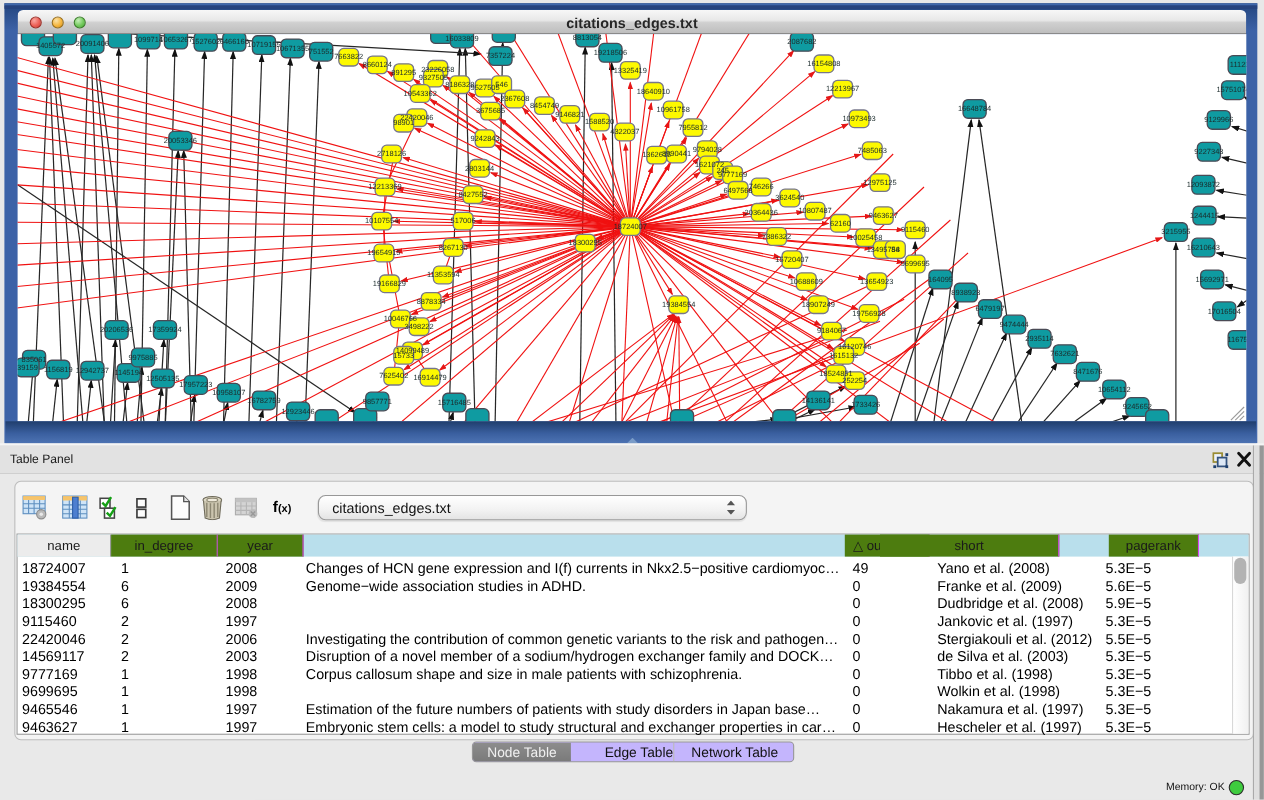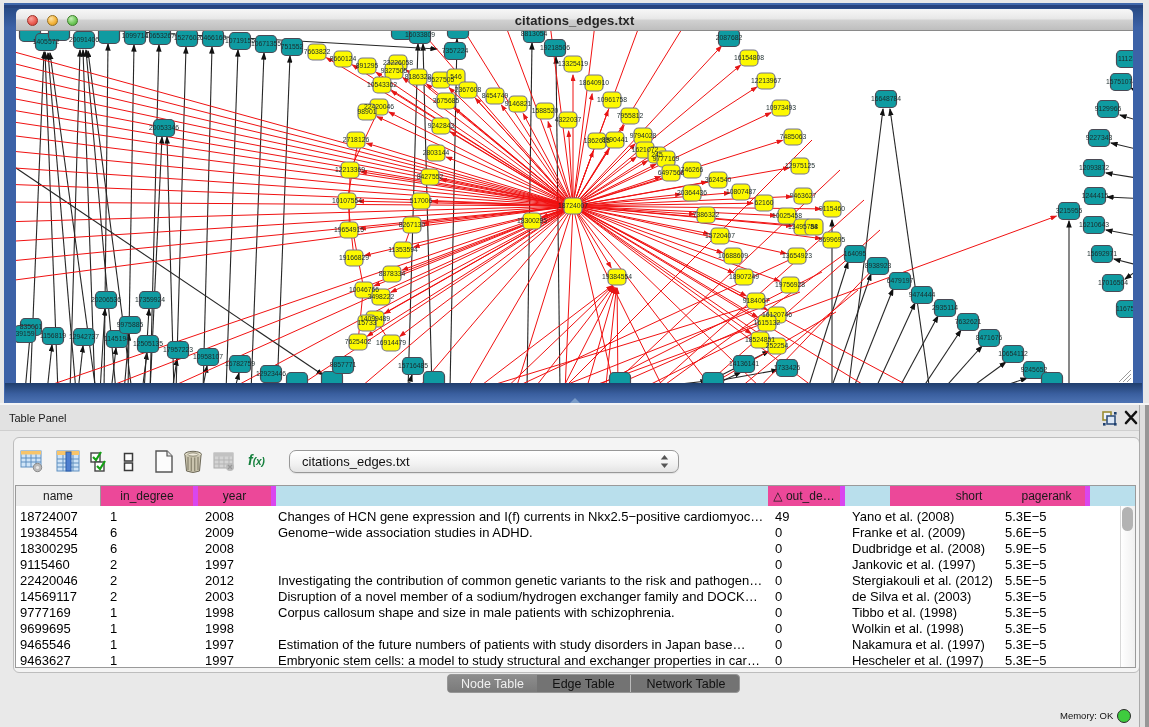--- a/index.html
+++ b/index.html
@@ -1,21 +1,21 @@
 <!DOCTYPE html>
 <html><head><meta charset="utf-8">
 <style>
 * { margin:0; padding:0; box-sizing:border-box; }
 html,body { width:1149px; height:727px; overflow:hidden; background:#e8e8e8;
   font-family:"Liberation Sans", sans-serif; position:relative; }
 .abs { position:absolute; }
 .tr { position:absolute; left:0px; width:1136px; height:16px; font-size:13px; color:#000; }
 .tr span { position:absolute; top:1px; white-space:nowrap; }
-.hcell { position:absolute; top:0; height:100%; border-right:5px solid #d946ef;
-  text-align:center; font-size:12px; color:#1a1a1a; line-height:20px; background:#ec4899; }
+.hcell { position:absolute; top:0; height:100%; border-right:1px solid #d946ef;
+  text-align:center; font-size:12px; color:#1a1a1a; line-height:20px; background:#4d7c0f; }
 </style></head>
 <body>
 
 <div class="abs" style="left:4px; top:3px; width:1139px; height:400px;
   background:linear-gradient(180deg,#24467f 0%,#3c62a7 6%,#3c62a7 94%,#486eb3 100%);
   border-top:1px solid #1d3a6e;"></div>
 <div class="abs" style="left:4px; top:3px; width:1139px; height:2px; background:#4068ab;"></div>
 <div class="abs" style="left:4px; top:5px; width:1139px; height:3px; background:#26437e;"></div>
 
 <div class="abs" style="left:16px; top:9px; width:1117px; height:22px;
@@ -588,40 +588,40 @@
   <path d="M6 7 V20 M9.3 7.5 V21 M12.7 7.5 V21 M16 7 V20" stroke="#8d8873" stroke-width="1.3"></path>
   <ellipse cx="11" cy="4.5" rx="5" ry="1.7" fill="#efeadb" stroke="#8d8873"></ellipse>
 </svg>
 <svg class="abs" style="left:213px; top:452px" width="23" height="20" viewBox="0 0 23 20">
   <rect x="1" y="1" width="19" height="15" fill="#d4d4d4" stroke="#aaa"></rect>
   <rect x="1" y="1" width="19" height="3.5" fill="#c2c2c2"></rect>
   <path d="M1 8 H20 M1 12 H20 M6 4.5 V16 M11 4.5 V16 M16 4.5 V16" stroke="#b5b5b5"></path>
   <circle cx="17" cy="15" r="4" fill="#bbb"></circle>
     <path d="M15 13 L19 17 M19 13 L15 17" stroke="#999" stroke-width="1.3"></path>
 </svg>
-<div class="abs" style="left:248px; top:452px; width:26px; height:18px; font-size:14px; color:#15803d;
-  font-style:italic; font-weight:bold;">f<span style="font-size:10px;">(x)</span></div>
+<div class="abs" style="left:248px; top:452px; width:26px; height:18px; font-size:14px; color:#000000;
+  font-weight:bold;">f<span style="font-size:10px;">(x)</span></div>
 
 <div class="abs" style="left:289px; top:450px; width:390px; height:23px; border:1px solid #989898;
   border-radius:7px; background:linear-gradient(180deg,#ffffff,#f2f2f2 60%,#e4e4e4);
   box-shadow:0 1px 1px rgba(0,0,0,0.08);"></div>
 <div class="abs" style="left:302px; top:450px; height:23px; line-height:23px; font-size:13px; color:#111;">citations_edges.txt</div>
 <svg class="abs" style="left:660px; top:455px" width="9" height="13" viewBox="0 0 9 13">
   <path d="M4.5,0 L8.2,4.4 L0.8,4.4 z" fill="#555"></path>
   <path d="M4.5,13 L8.2,8.6 L0.8,8.6 z" fill="#555"></path>
 </svg>
 
 <div class="abs" style="left:15px; top:485px; width:1121px; height:183px; background:#ffffff; border:1px solid #9a9a9a;"></div>
 
 <div class="abs" style="left:16px; top:486px; width:1119px; height:20px; background:#b9dfec;">
   <div class="hcell" style="left:0px;   width:85px; background:#ececec; border-right:1px solid #9a9a9a;">name</div>
   <div class="hcell" style="left:85px;  width:97px;">in_degree</div>
   <div class="hcell" style="left:182px; width:78px;">year</div>
   <div class="hcell" style="left:752px; width:77px;">△ out_de…</div>
-  <div class="hcell" style="left:874px; width:163px;">short</div>
+  <div class="hcell" style="left:784px; width:163px;">short</div>
   <div class="hcell" style="left:992px; width:82px;">pagerank</div>
 </div>
 <div class="tr" style="top:508px">
     <span style="left:20px">18724007</span>
     <span style="left:110px">1</span>
     <span style="left:205px">2008</span>
     <span style="left:278px">Changes of HCN gene expression and I(f) currents in Nkx2.5−positive cardiomyoc…</span>
     <span style="left:775px">49</span>
     <span style="left:852px">Yano et al. (2008)</span>
     <span style="left:1005px">5.3E−5</span>
@@ -647,21 +647,21 @@
     <span style="left:20px">9115460</span>
     <span style="left:110px">2</span>
     <span style="left:205px">1997</span>
     <span style="left:775px">0</span>
     <span style="left:852px">Jankovic et al. (1997)</span>
     <span style="left:1005px">5.3E−5</span>
   </div>
 <div class="tr" style="top:572px">
     <span style="left:20px">22420046</span>
     <span style="left:110px">2</span>
-    <span style="left:205px">2012</span>
+    <span style="left:205px">2006</span>
     <span style="left:278px">Investigating the contribution of common genetic variants to the risk and pathogen…</span>
     <span style="left:775px">0</span>
     <span style="left:852px">Stergiakouli et al. (2012)</span>
     <span style="left:1005px">5.5E−5</span>
   </div>
 <div class="tr" style="top:588px">
     <span style="left:20px">14569117</span>
     <span style="left:110px">2</span>
     <span style="left:205px">2003</span>
     <span style="left:278px">Disruption of a novel member of a sodium/hydrogen exchanger family and DOCK…</span>
@@ -703,25 +703,25 @@
     <span style="left:775px">0</span>
     <span style="left:852px">Hescheler et al. (1997)</span>
     <span style="left:1005px">5.3E−5</span>
   </div>
 
 <div class="abs" style="left:1120px; top:506px; width:15px; height:161px;
   background:linear-gradient(90deg,#ffffff,#f0f0f0); border-left:1px solid #d8d8d8;"></div>
 <div class="abs" style="left:1122px; top:507px; width:11px; height:24px; background:#b3b3b3; border-radius:6px;"></div>
 
 <div class="abs" style="left:429px; top:674px; width:293px; height:19px; border:1px solid #979797;
-  border-radius:4px; background:#737373; overflow:hidden;margin-left:18px;">
+  border-radius:4px; background:#c4b5fd; overflow:hidden;">
   <div class="abs" style="left:0; top:0; width:89px; height:19px;
     background:linear-gradient(180deg,#8d8d8d,#787878); color:#f0f0f0; text-align:center;
     font-size:12.5px; line-height:19px;">Node Table</div>
-  <div class="abs" style="left:89px; top:0; width:93px; height:19px; color:#111; text-align:center;
+  <div class="abs" style="left:89px; top:0; width:93px; height:19px; color:#111; text-align:right;
     font-size:12.5px; line-height:19px;">Edge Table</div>
   <div class="abs" style="left:182px; top:0; width:1px; height:19px; background:#bbb;"></div>
   <div class="abs" style="left:183px; top:0; width:110px; height:19px; color:#111; text-align:center;
     font-size:12.5px; line-height:19px;">Network Table</div>
 </div>
 
 <div class="abs" style="left:1060px; top:710px; font-size:9.5px; color:#111;">Memory: OK</div>
 <div class="abs" style="left:1117px; top:709px; width:14px; height:14px; border-radius:50%;
   background:#3ecb3e; border:1.4px solid #2c2c2c;"></div>
 

